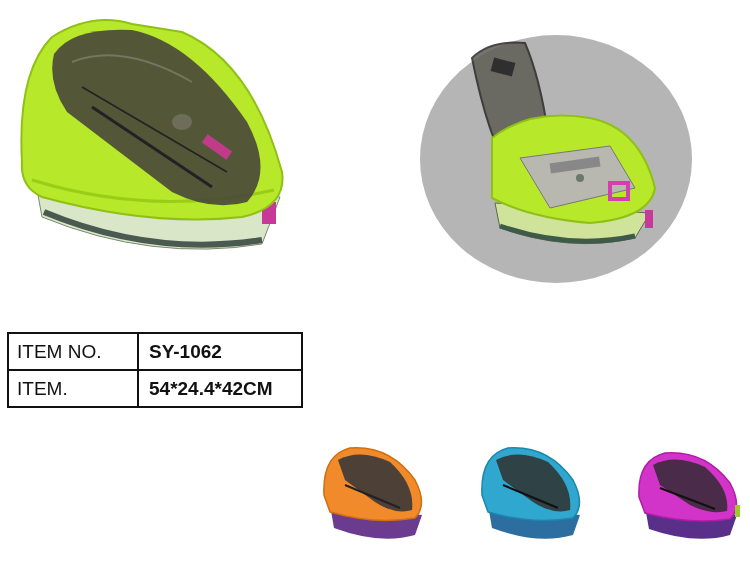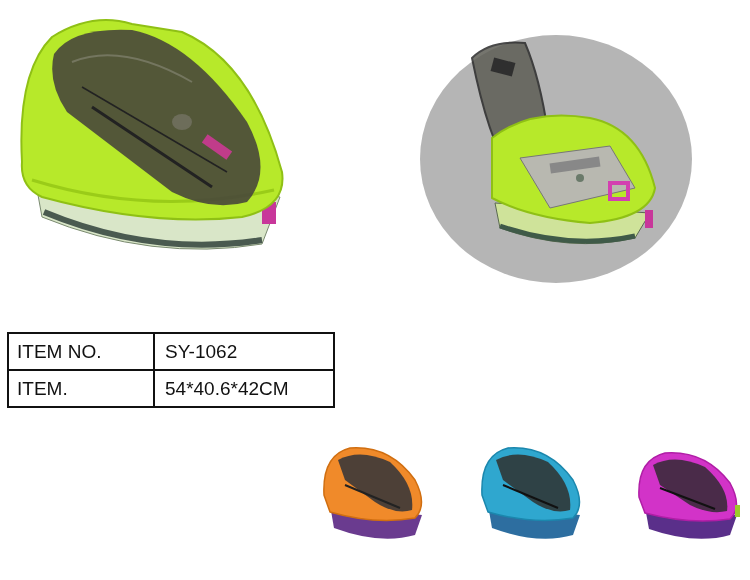--- a/index.html
+++ b/index.html
@@ -1,22 +1,22 @@
 <!DOCTYPE html>
 <html><head>
 <meta charset="utf-8">
 <style>
   html, body { margin:0; padding:0; background:#ffffff; }
   body { width:750px; height:580px; position:relative; overflow:hidden; font-family:"Liberation Sans", sans-serif; }
 
   
   .spec-table { position:absolute; left:7px; top:332px; border-collapse:collapse; border:2px solid #111; }
-  .spec-table td { border:2px solid #111; height:35px; padding:0 16px 0 8px; font-size:19px; color:#111; vertical-align:middle; white-space:nowrap; }
+  .spec-table td { border:2px solid #111; height:35px; padding:0 0 0 8px; font-size:19px; color:#111; vertical-align:middle; white-space:nowrap; }
   .spec-table td.k { width:120px; }
-  .spec-table td.v { width:152px; padding-left:10px; }
+  .spec-table td.v { width:152px; padding-left:10px;font-weight:bold; }
 
   
   .prod { position:absolute; }
   .circle-bg { position:absolute; left:420px; top:35px; width:272px; height:248px; border-radius:50%; background:#b5b5b5; }
 </style>
 </head>
 <body>
 
 <div class="prod" style="left:12px;top:12px;width:290px;height:240px;">
   <svg width="290" height="240" viewBox="0 0 290 240">
@@ -60,21 +60,21 @@
 </div>
 
 <table class="spec-table">
   <tbody>
     <tr>
       <td class="k">ITEM NO.</td>
       <td class="v">SY-1062</td>
     </tr>
     <tr>
       <td class="k">ITEM.</td>
-      <td class="v">54*40.6*42CM</td>
+      <td class="v">54*24.4*42CM</td>
     </tr>
   </tbody>
 </table>
 
 <div class="prod" style="left:320px;top:440px;width:110px;height:100px;">
   <svg width="110" height="100" viewBox="0 0 110 100">
     <path d="M10 65 L14 88 Q60 105 95 95 L102 75 Z" fill="#6a3b8f"></path>
     <path d="M4 55 Q2 15 30 8 Q70 5 95 40 Q108 65 95 78 Q55 85 10 72 Z" fill="#f08a2a" stroke="#d06e10" stroke-width="1.5"></path>
     <path d="M18 20 Q40 8 70 22 Q95 45 92 70 Q75 75 55 62 L25 40 Z" fill="#3f3a38" opacity="0.92"></path>
     <path d="M25 45 L80 68" stroke="#222" stroke-width="2"></path>

